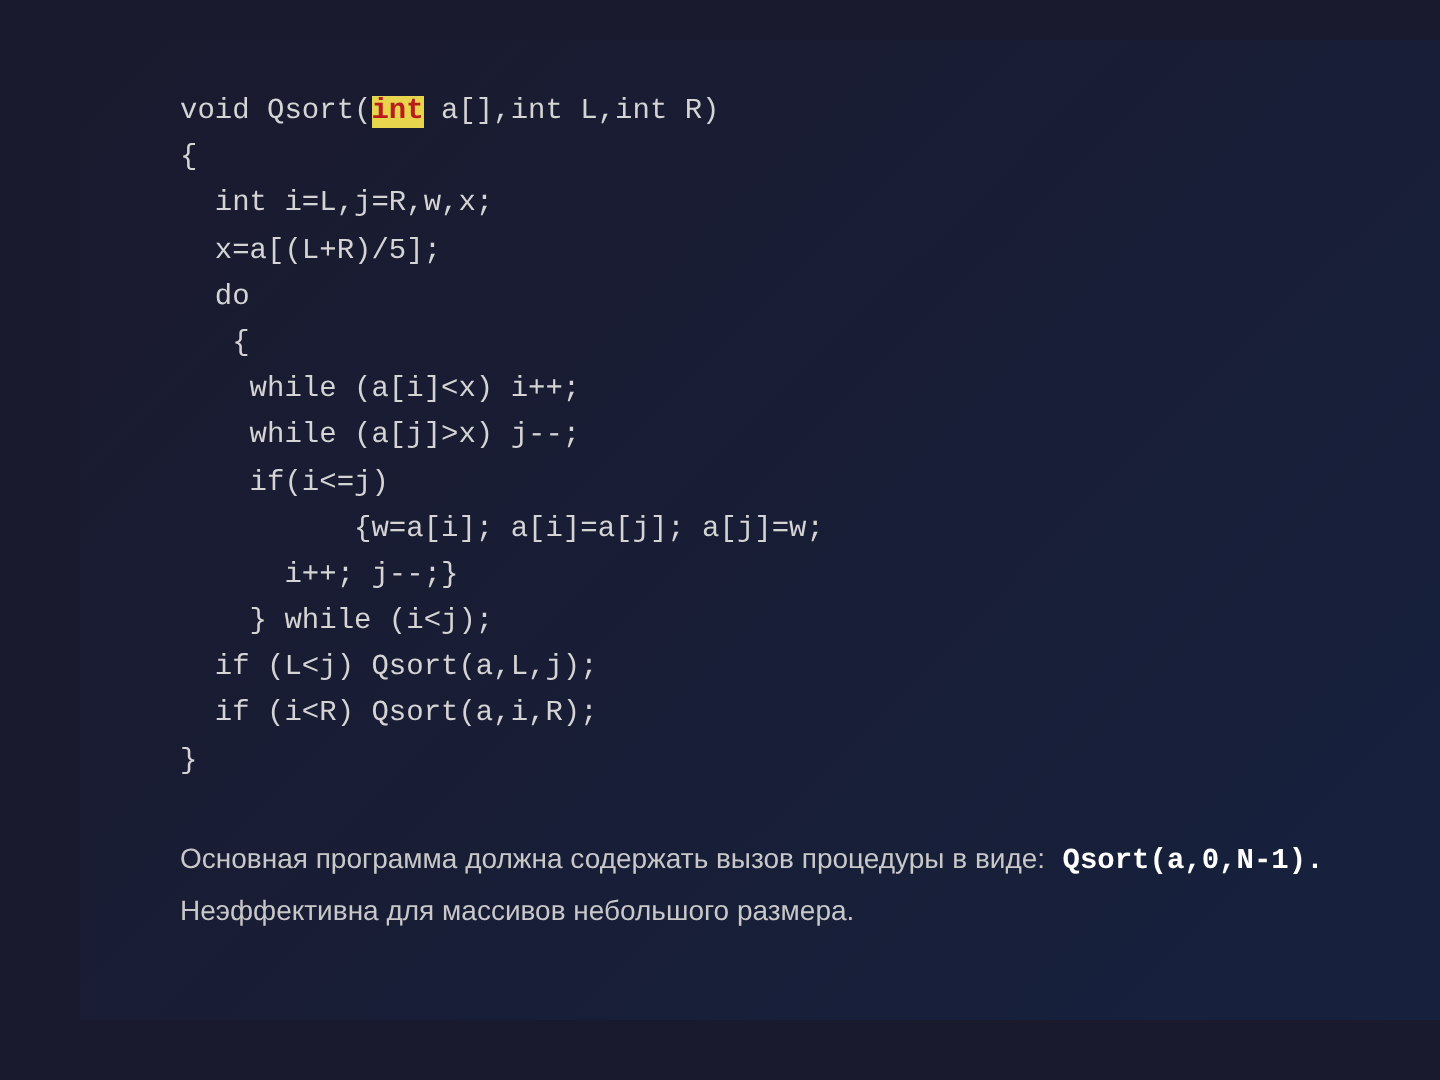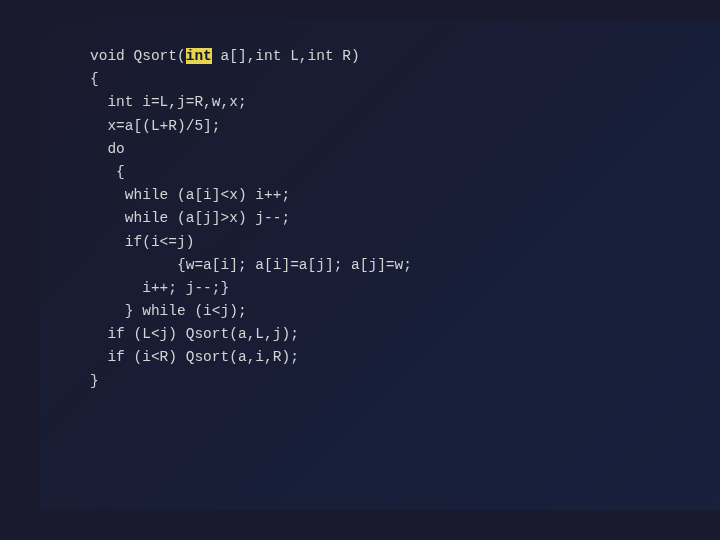--- a/index.html
+++ b/index.html
@@ -36,21 +36,21 @@
 
     pre {
       color: #d4d4d4;
       font-family: 'Courier New', Courier, monospace;
       font-size: 14.5px;
       line-height: 1.6;
     }
 
     .kw-int {
       background-color: #e8d44d;
-      color: #0f172a;
+      color: #b91c1c;
       font-weight: bold;
     }
 
     .desc-container {
       background: transparent;
       color: #c8c8c8;
       font-family: Arial, sans-serif;
       font-size: 14px;
       line-height: 1.65;
     }
@@ -78,14 +78,18 @@
 <span>    if(i&lt;=j)</span>
 <span>          {w=a[i]; a[i]=a[j]; a[j]=w;</span>
 <span>      i++; j--;}</span>
 <span>    } while (i&lt;j);</span>
 <span>  if (L&lt;j) Qsort(a,L,j);</span>
 <span>  if (i&lt;R) Qsort(a,i,R);</span>
 <span>}</span></pre>
   </div>
 
   <div class="desc-container">
+    <div>
+      <span>Основная программа должна содержать вызов процедуры в виде:</span><span class="call-bold">  Qsort(a,0,N-1).</span>
+    </div>
+    <div>Неэффективна для массивов небольшого размера.</div>
   </div>
 </div>
 
 </body></html>

